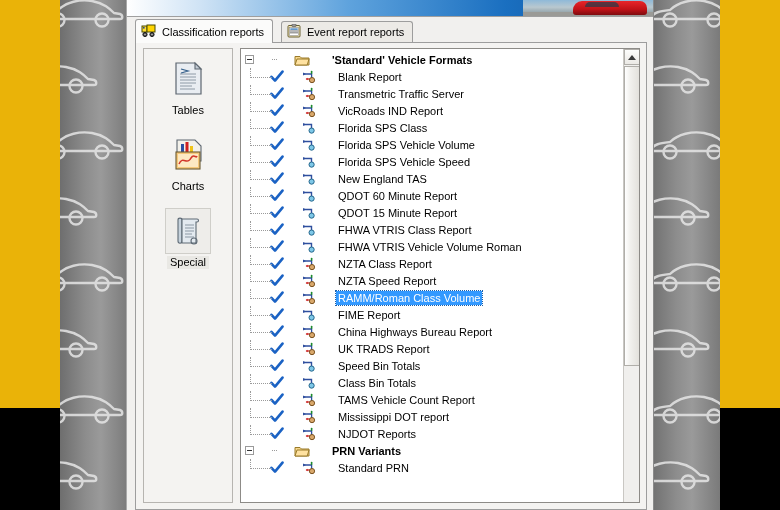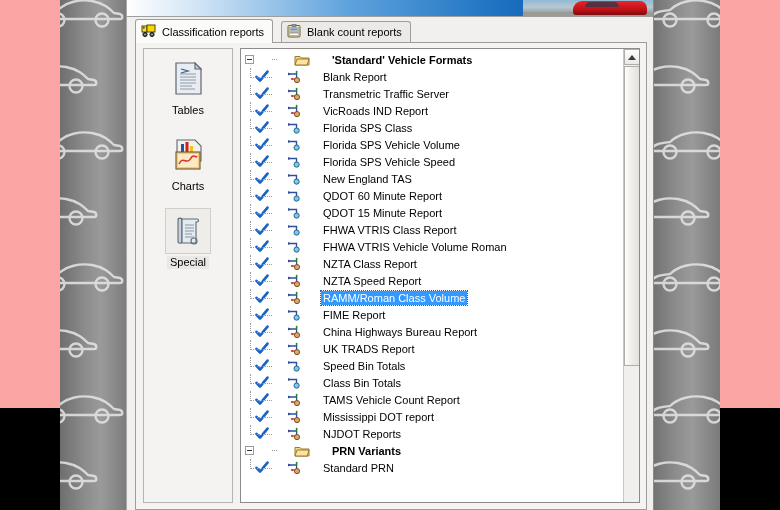--- a/index.html
+++ b/index.html
@@ -3,21 +3,21 @@
 <meta charset="utf-8">
 <title>Classification reports</title>
 <style>
   html, body {
     margin: 0; padding: 0;
     width: 780px; height: 510px;
     overflow: hidden;
     background: #000;
     font-family: "Liberation Sans", sans-serif;
   }
-  #root { position: relative; width: 780px; height: 408px; background: #fca5a5; }
+  #root { position: relative; width: 780px; height: 408px; background: #eab308; }
 
   
   .wallpaper {
     position: absolute; top: 0; height: 510px;
     background: linear-gradient(90deg,#6e6e6e 0%,#8d8d8d 38%,#9a9a9a 60%,#7a7a7a 100%);
     overflow: hidden;
   }
   #wall-left  { left: 60px;  width: 68px; }
   #wall-right { left: 650px; width: 70px; }
   .car-motif {
@@ -194,21 +194,21 @@
   .check-icon  { width:14px; height:14px; margin-right:2px; flex:0 0 auto; }
   .node-icon   { width:15px; height:14px; margin-right:3px; flex:0 0 auto; }
 
   .label.selected {
     background: #3399ff; color: #ffffff; padding: 1px 2px 1px 2px;
     outline: 1px dotted #1b5fa8;
     text-align: right;
   }
   .label { padding: 1px 2px; }
 
-  .childrow { padding-left: 14px; }
+  .childrow { padding-left: 29px; }
 </style>
 </head>
 <body>
 
 <div id="root">
 
   <div class="wallpaper" id="wall-left">
       <div class="car-motif" style="top: -10px; left: -26px;">
         <svg width="92" height="40" viewBox="0 0 92 40">
     <path d="M6,28 C6,22 16,21 24,20 C32,12 46,9 58,11 C70,13 76,19 80,23 L86,24
@@ -380,21 +380,21 @@
               <rect x="7.3" y="6.4" width="1.4" height="1.2"></rect>
                 <rect x="9.3" y="6.4" width="1.4" height="1.2"></rect>
               <rect x="3.3" y="8.2" width="1.4" height="1.2"></rect>
                 <rect x="5.3" y="8.2" width="1.4" height="1.2"></rect>
               <rect x="7.3" y="8.2" width="1.4" height="1.2"></rect>
                 <rect x="9.3" y="8.2" width="1.4" height="1.2"></rect>
             </g>
             <rect x="5" y="0" width="4" height="2.6" rx=".6" fill="#9c9c9c" stroke="#565656" stroke-width=".7"></rect>
           </svg>
         </span>
-        <span class="tablabel">Blank count reports</span>
+        <span class="tablabel">Event report reports</span>
       </div>
 
     </div>
 
     <div id="tabpage">
 
       <div id="iconbar">
 
         <div class="iconitem">
           <span class="glyphbox">

